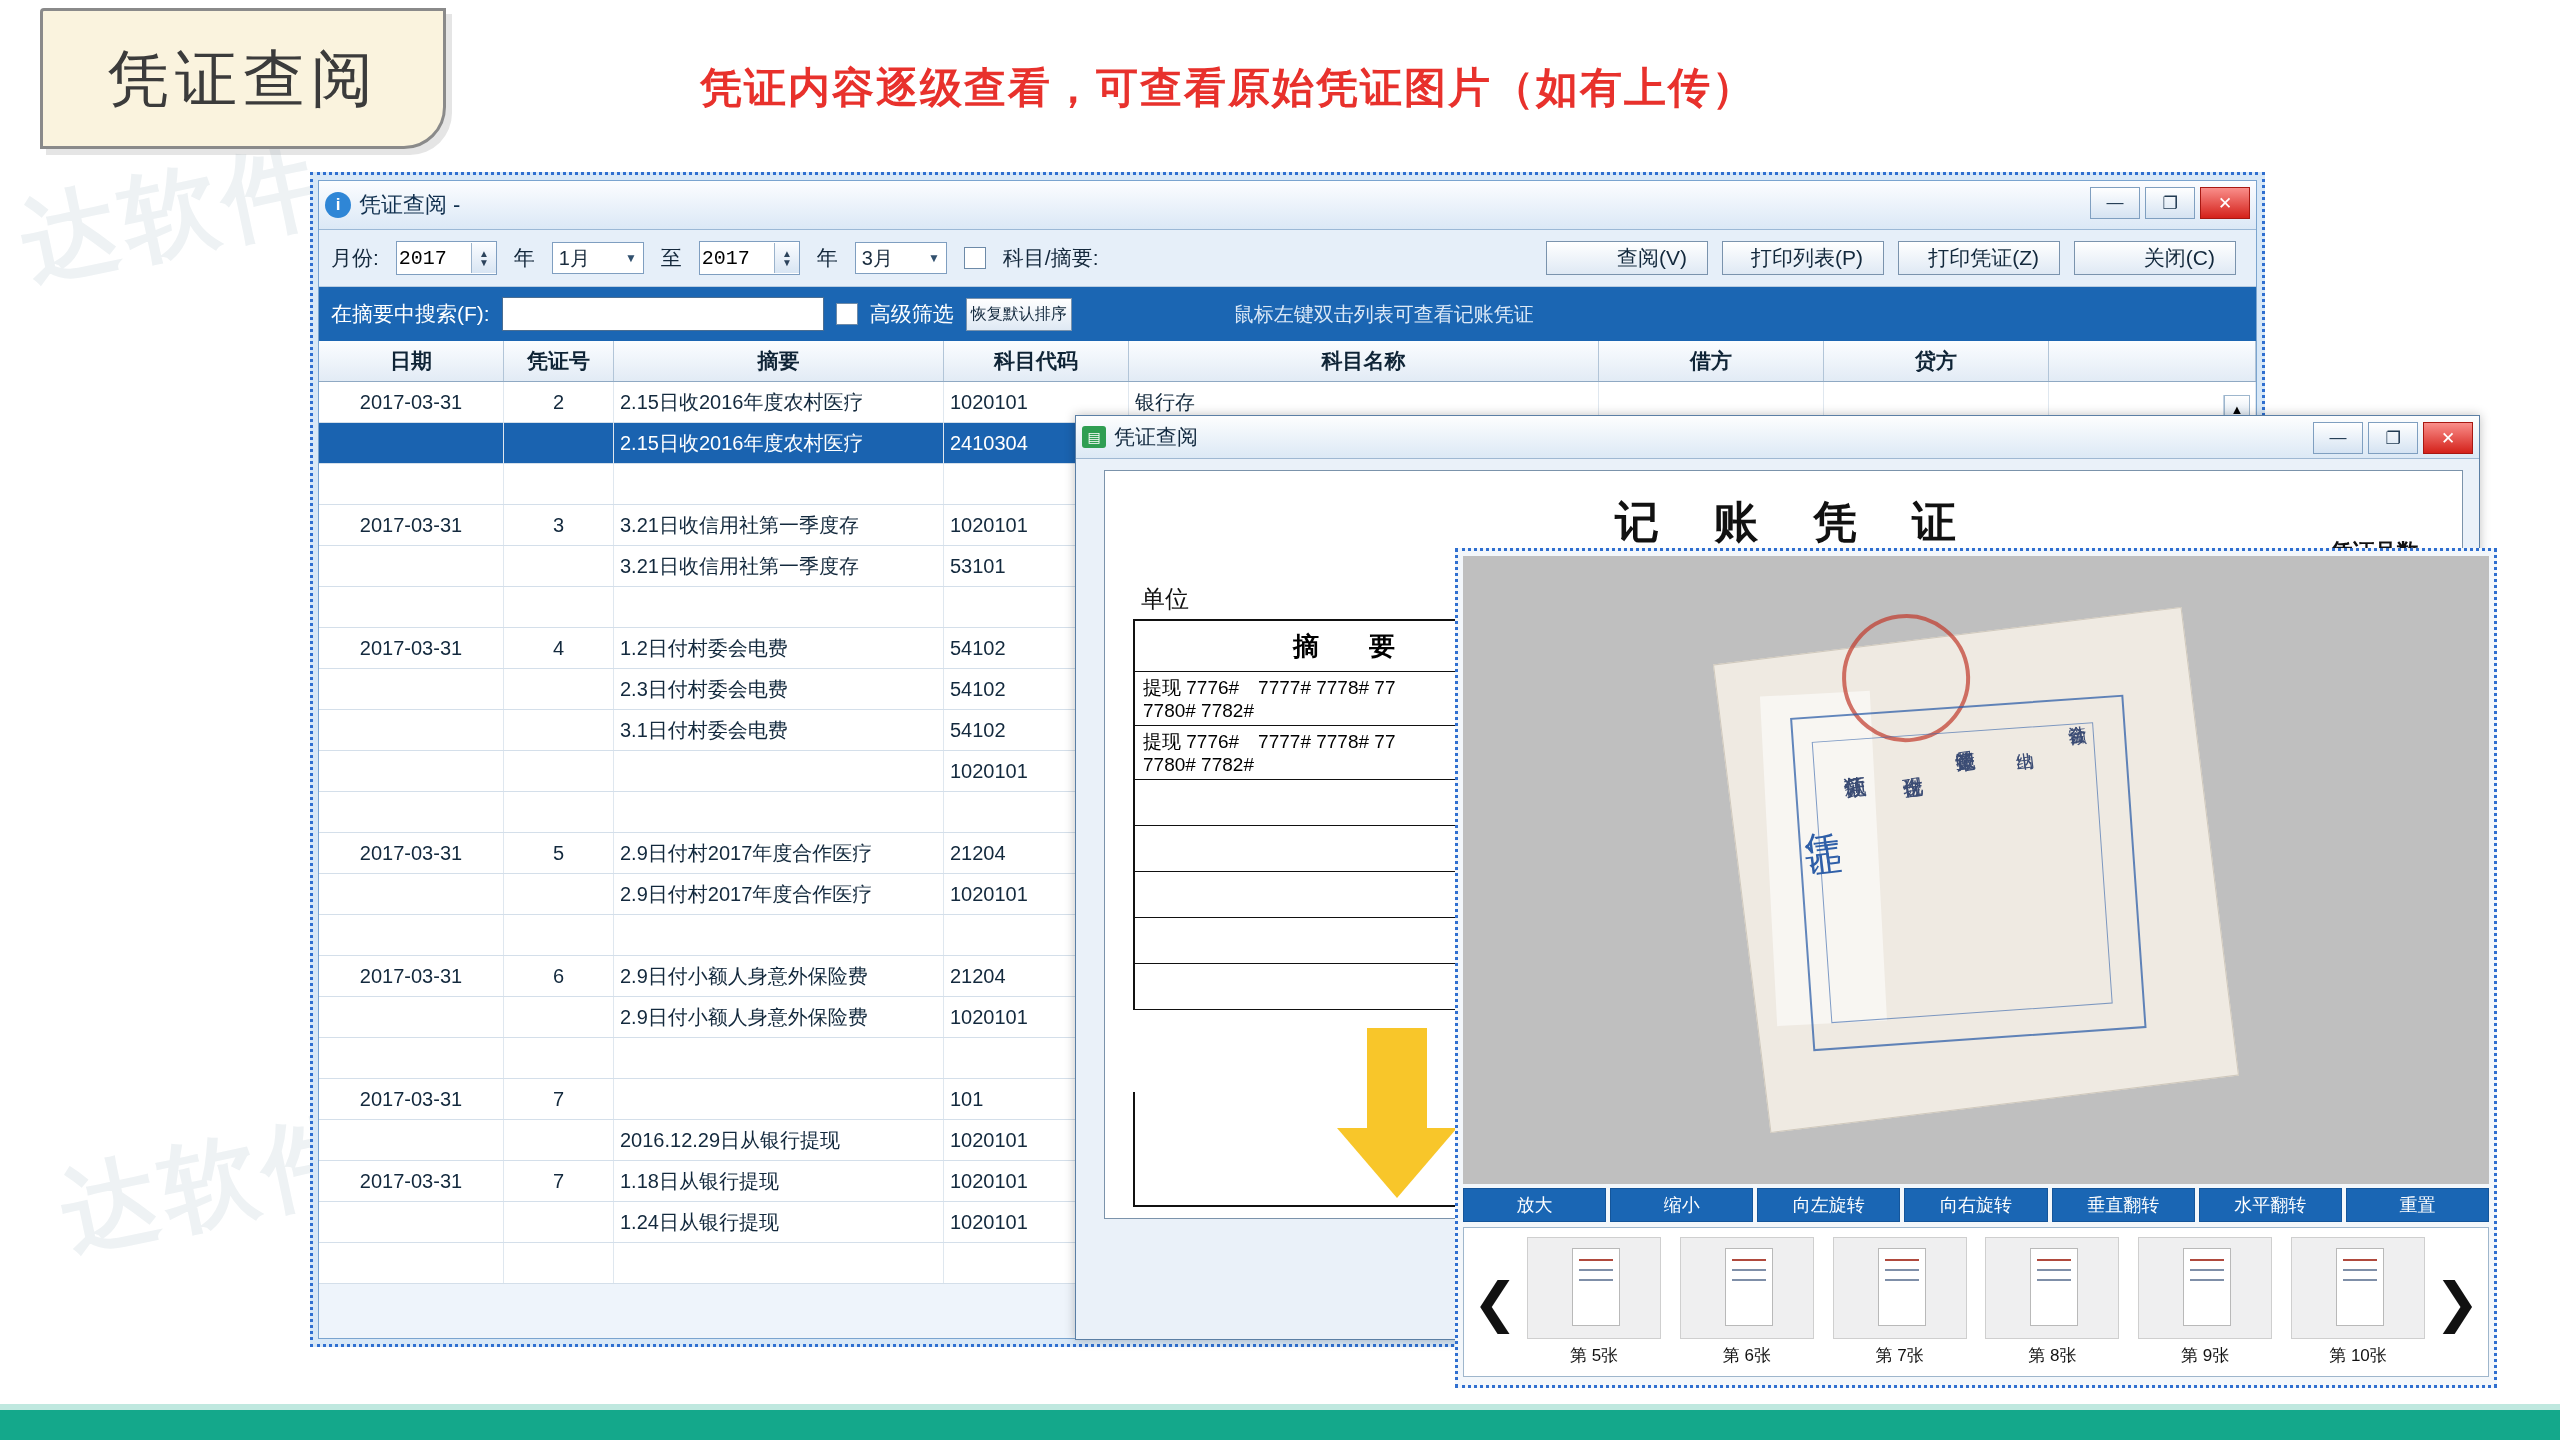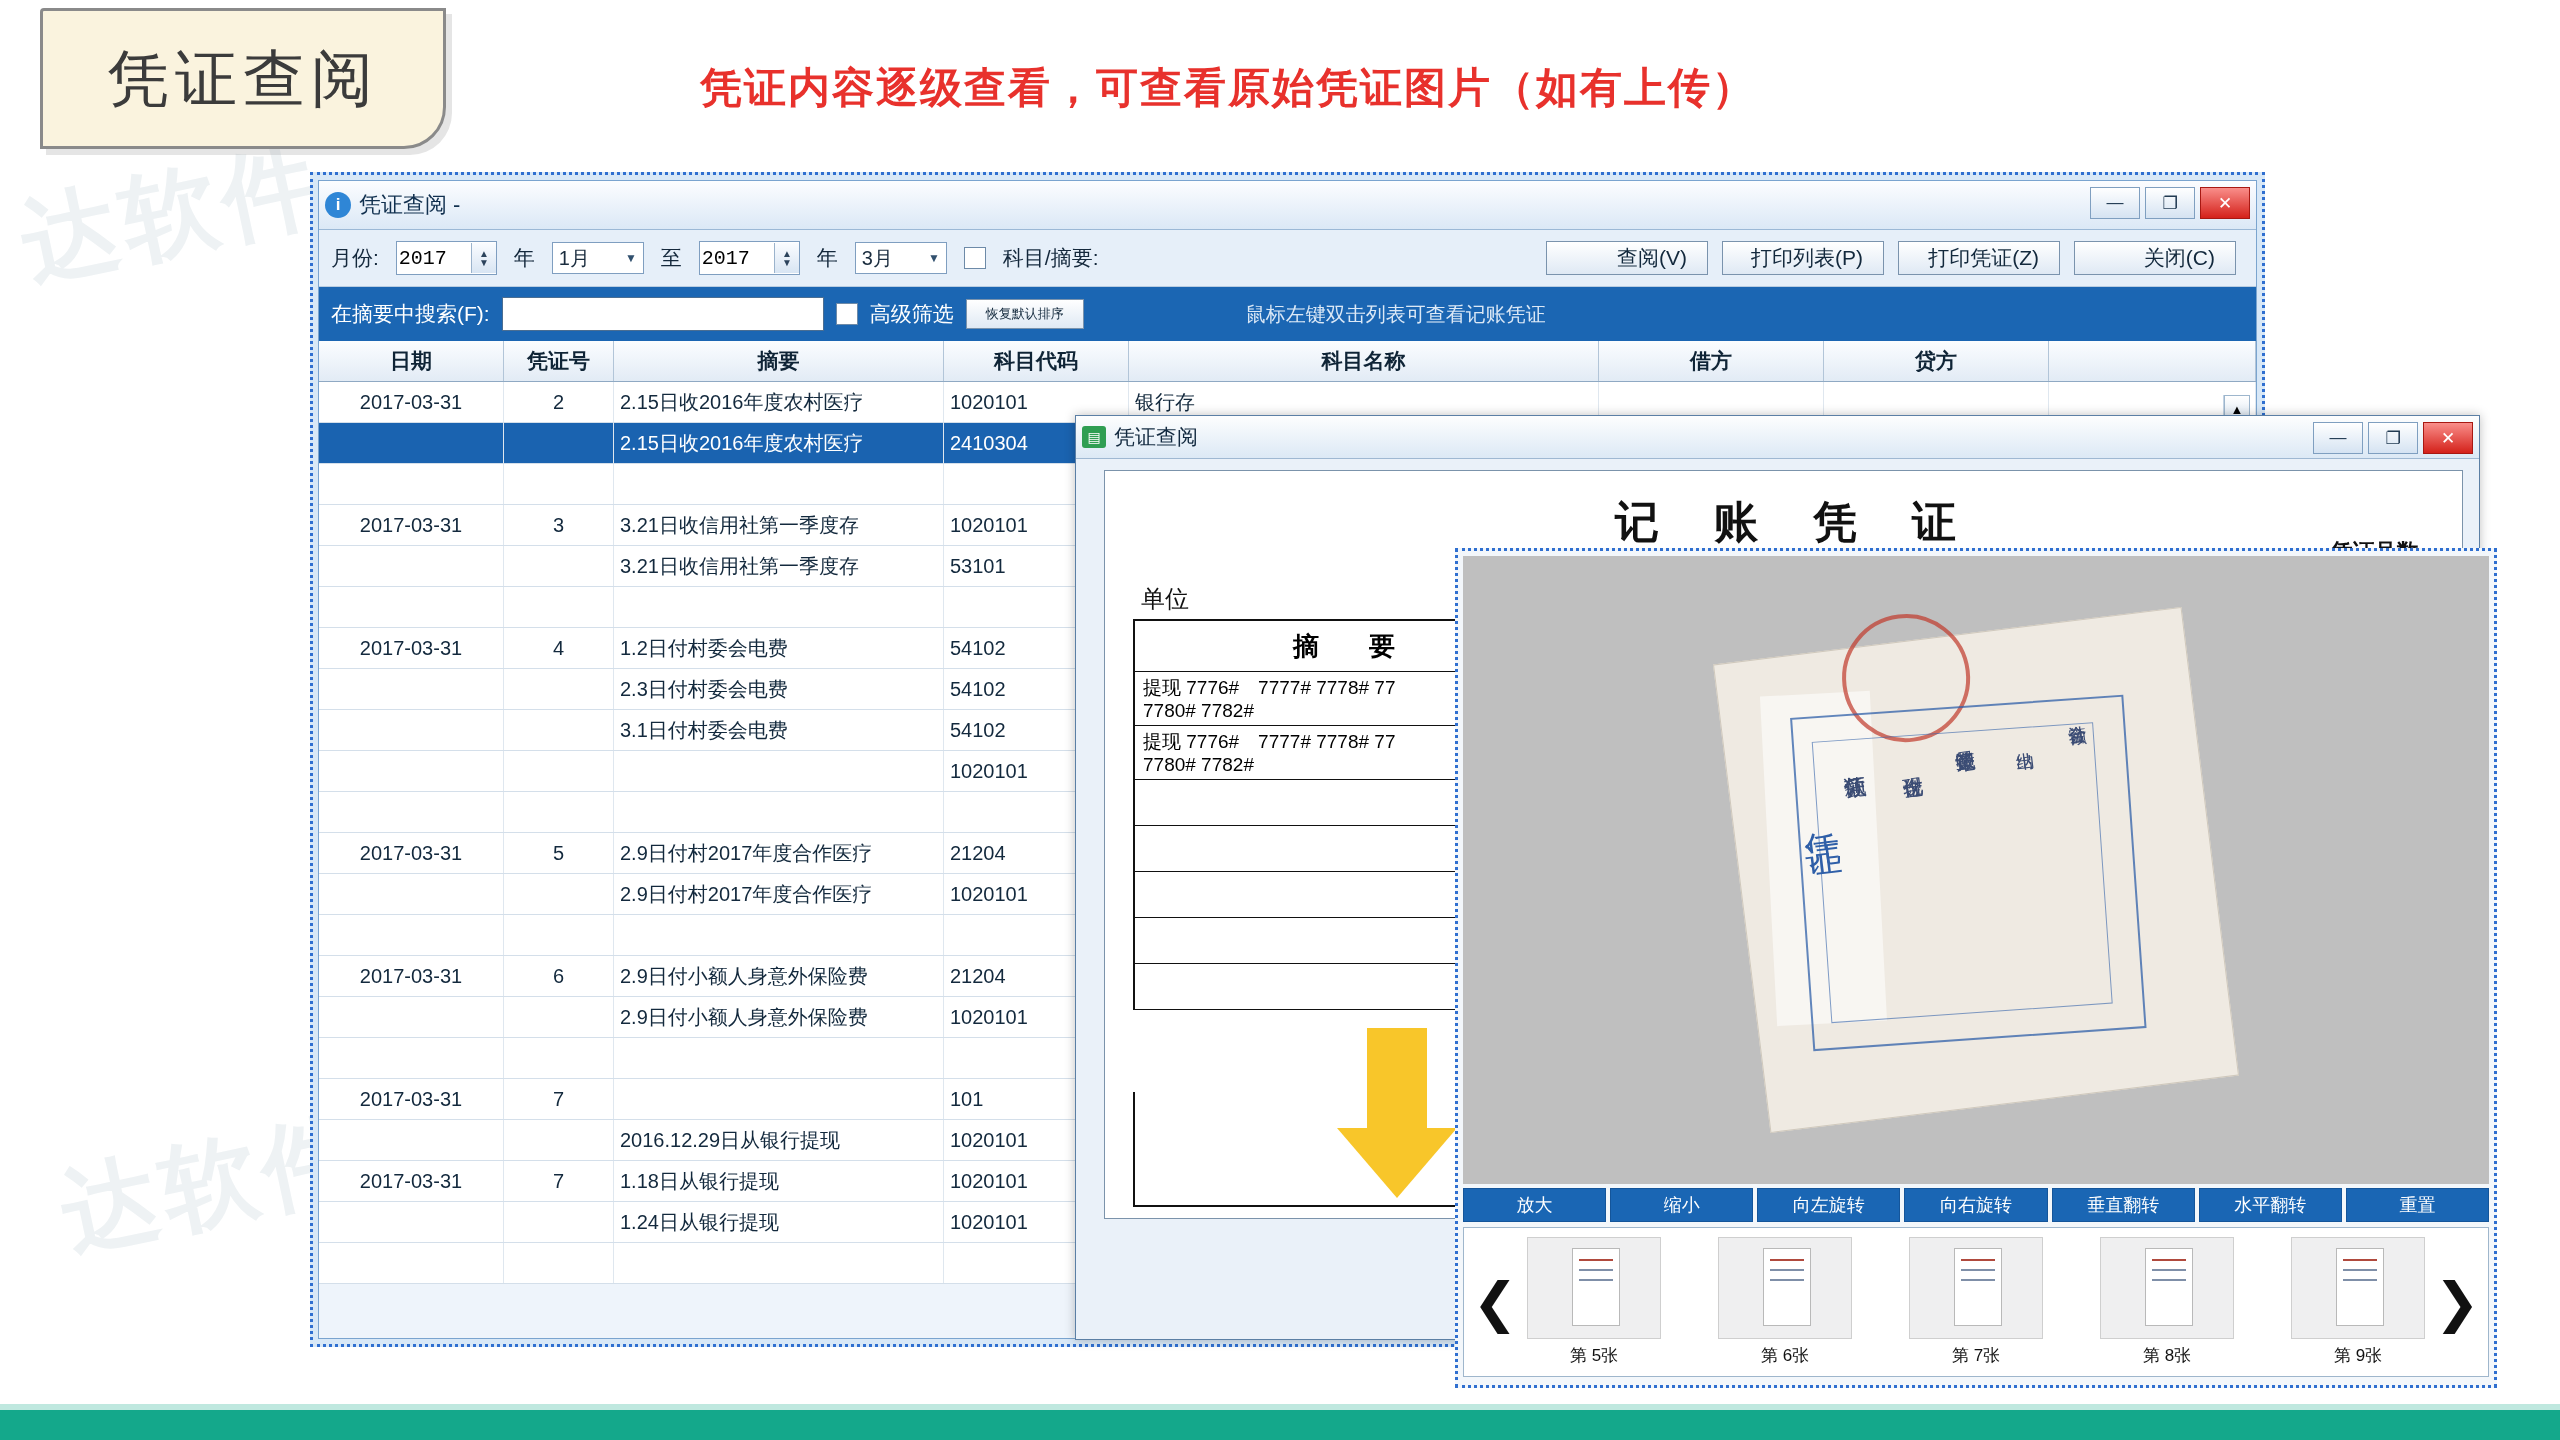--- a/index.html
+++ b/index.html
@@ -89,21 +89,21 @@
     border:1px solid #7a93ad;background:linear-gradient(#ffffff,#dfe9f4);
     font-size:21px;color:#13293d;padding:2px 20px;min-width:120px;text-align:right;
   }
   .row2{
     height:54px;background:#1b66b3;display:flex;align-items:center;padding:0 12px;gap:12px;color:#fff;font-size:21px;
   }
   .row2 .searchbox{background:#fff;border:1px solid #4b6e92;width:320px;height:32px;}
   .row2 .hint{margin-left:150px;color:#dbe8f6;font-size:20px;}
   .btn-small{
     border:1px solid #7a93ad;background:linear-gradient(#ffffff,#dfe9f4);
-    font-size:13px;color:#13293d;padding:5px 19px;
+    font-size:16px;color:#13293d;padding:5px 4px;
   }
 
   
   .grid{background:#fff;}
   .ghead{display:flex;background:linear-gradient(#fbfdff,#e2ebf5);border-bottom:1px solid #8fa9c3;}
   .ghead div{
     font-size:21px;font-weight:bold;color:#0f2436;text-align:center;padding:6px 0;
     border-right:1px solid #b2c5d8;box-sizing:border-box;
   }
   .grow{display:flex;border-bottom:1px solid #d4dfea;height:40px;align-items:center;}
@@ -632,16 +632,26 @@
         <div class="thumb">
           <div class="pic">
             <div class="mini">
               <div class="l"></div>
               <div class="l l2"></div>
               <div class="l l3"></div>
             </div>
           </div>
           <div class="cap">第 9张</div>
         </div>
+        <div class="thumb">
+          <div class="pic">
+            <div class="mini">
+              <div class="l"></div>
+              <div class="l l2"></div>
+              <div class="l l3"></div>
+            </div>
+          </div>
+          <div class="cap">第 10张</div>
+        </div>
       </div>
     <div class="navarrow">❯</div>
   </div>
 </div>
 
 </body></html>

